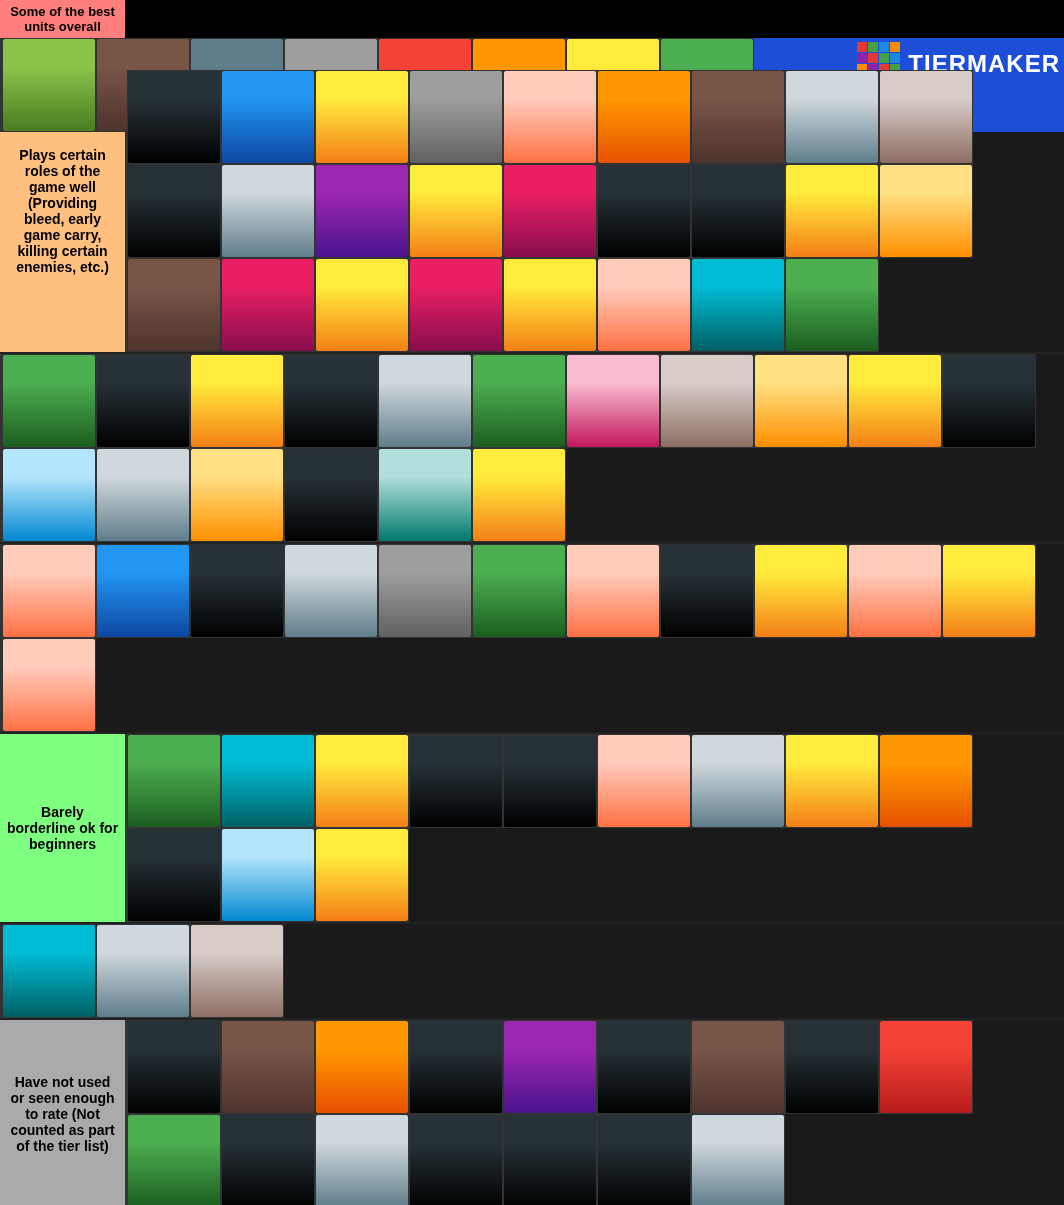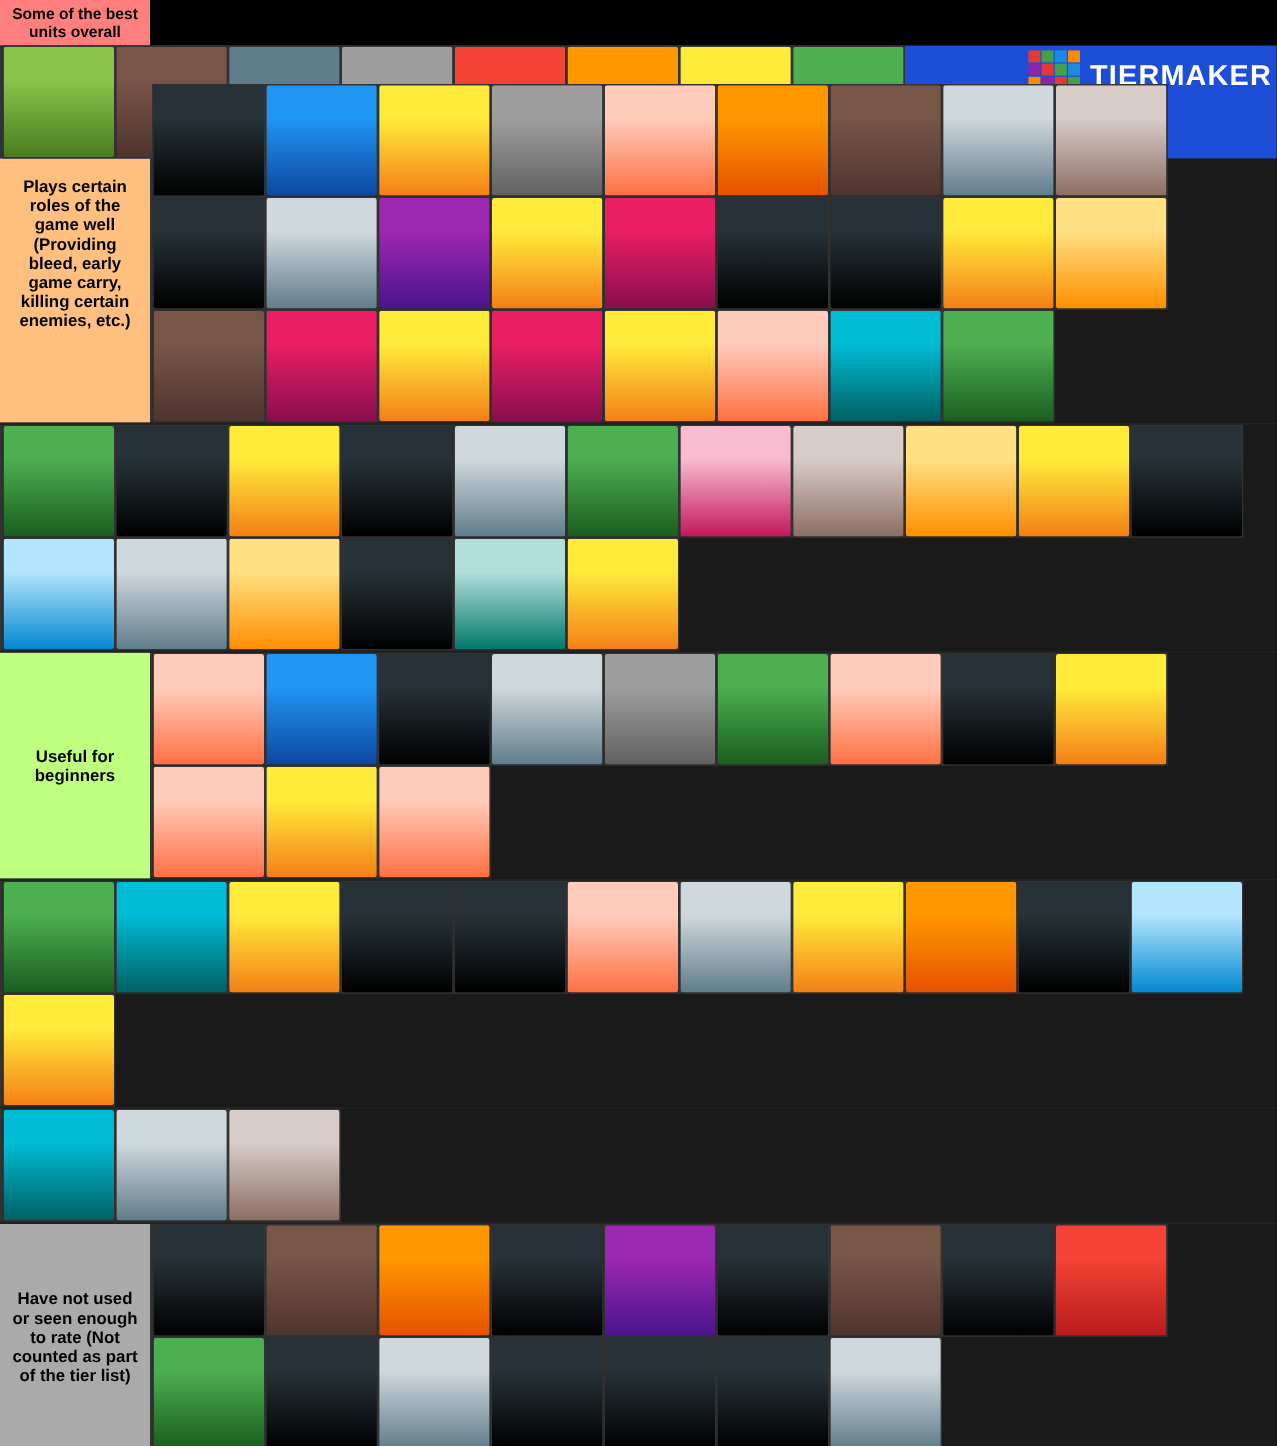--- a/index.html
+++ b/index.html
@@ -359,23 +359,20 @@
       <div class="unit-cell">
           <div class="char c14"></div>
         </div>
       <div class="unit-cell">
           <div class="char c7"></div>
         </div>
     </div>
   </div>
 
   <div class="tier-row">
-    <div class="tier-label tier-c">
-      <span>Useful for beginners</span>
-    </div>
     <div class="tier-content">
 
       <div class="unit-cell">
           <div class="char c17"></div>
         </div>
       <div class="unit-cell">
           <div class="char c9"></div>
         </div>
       <div class="unit-cell">
           <div class="char c24"></div>
@@ -405,20 +402,23 @@
       <div class="unit-cell">
           <div class="char c7"></div>
         </div>
       <div class="unit-cell">
           <div class="char c17"></div>
         </div>
     </div>
   </div>
 
   <div class="tier-row">
+    <div class="tier-label tier-d">
+      <span>Barely borderline ok for beginners</span>
+    </div>
     <div class="tier-content">
 
       <div class="unit-cell">
           <div class="char c8"></div>
         </div>
       <div class="unit-cell">
           <div class="char c11"></div>
         </div>
       <div class="unit-cell">
           <div class="char c7"></div>

